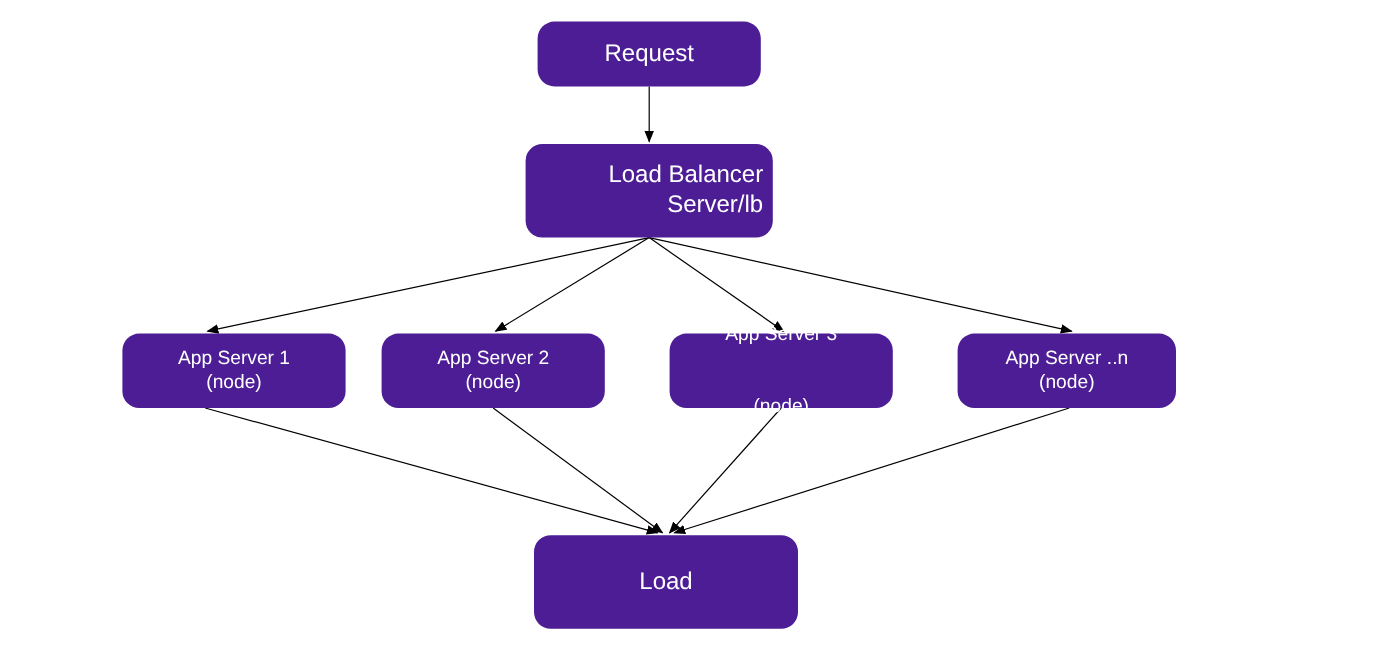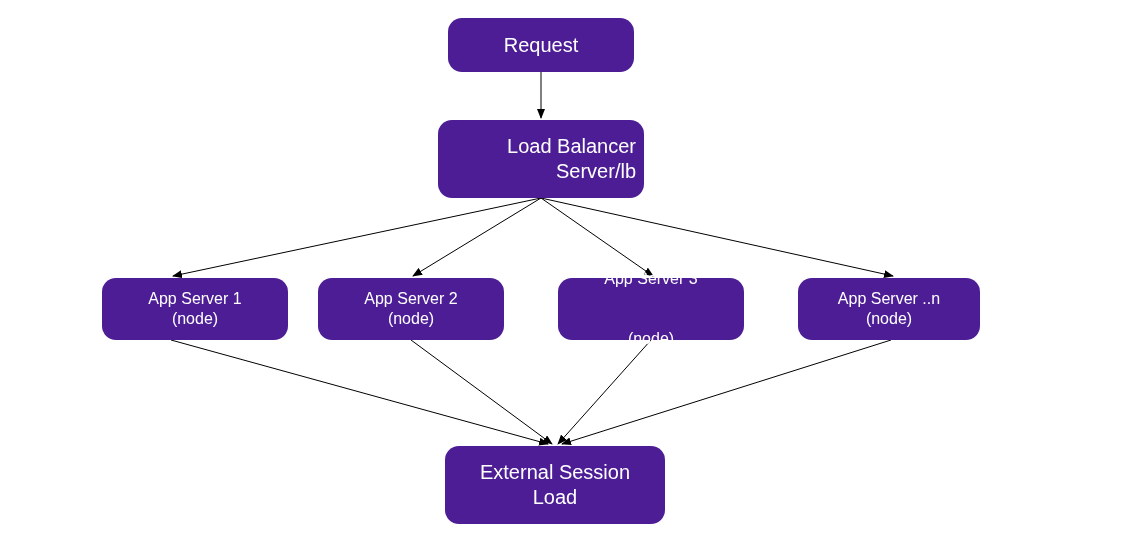--- a/index.html
+++ b/index.html
@@ -83,15 +83,14 @@
   <span class="line1">App Server 3</span>
   <span class="line2">(node)</span>
 </div>
 
 <div class="node sz-md" style="left:798px; top:278px; width:182px; height:62px;">
   <span class="line1">App Server ..n</span>
   <span class="line2">(node)</span>
 </div>
 
 <div class="node sz-lg" style="left:445px; top:446px; width:220px; height:78px;">
-  <span class="line1">External Session</span>
   <span class="line2">Load</span>
 </div>
 
 </body></html>

